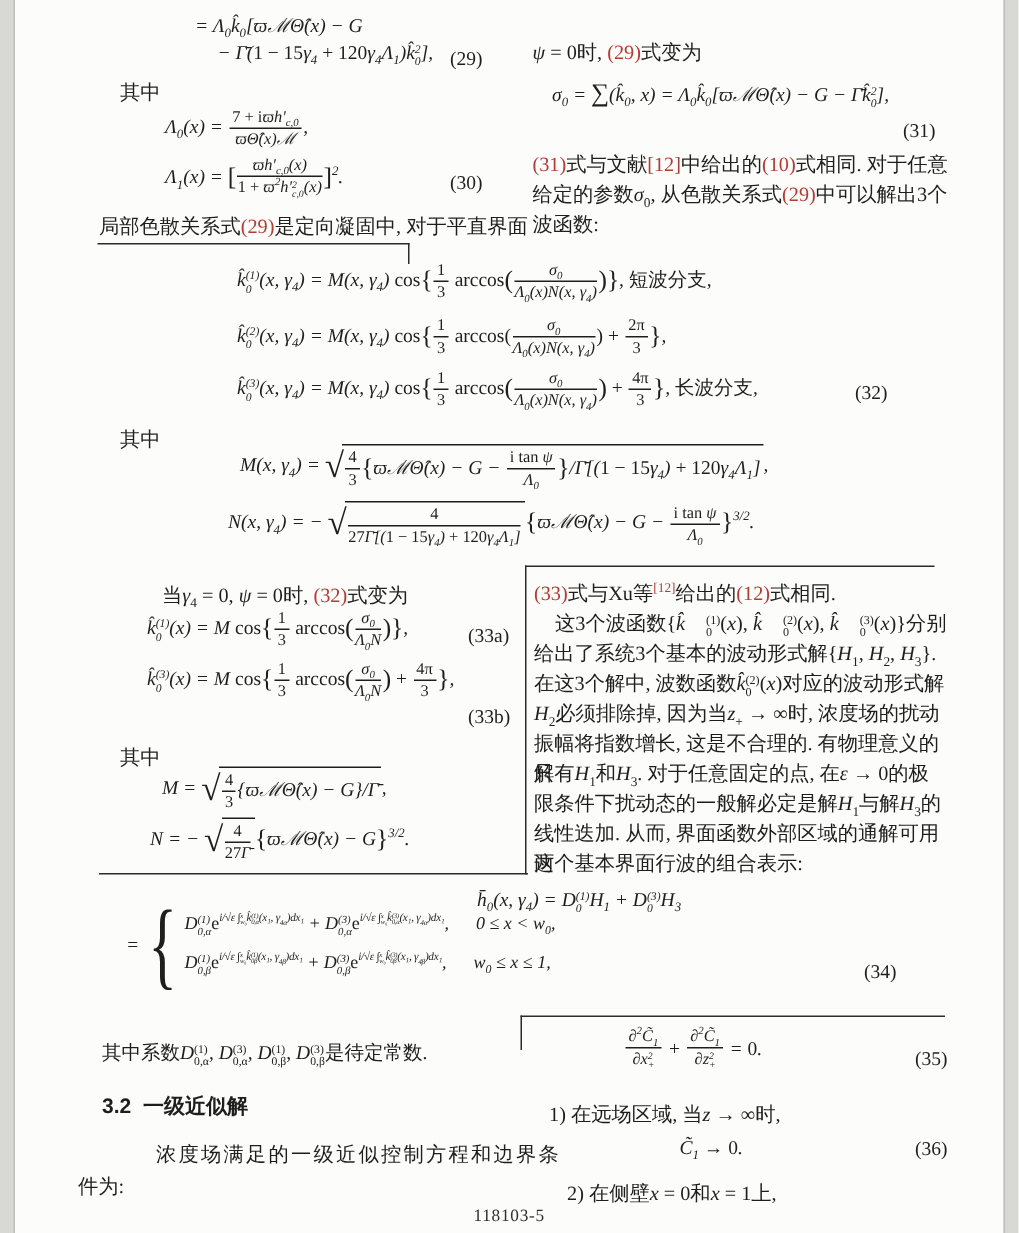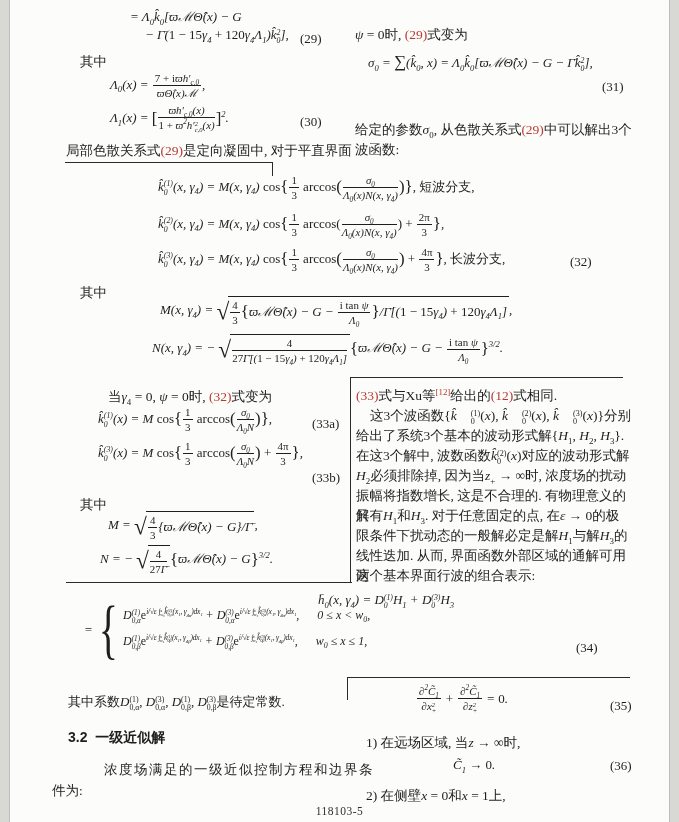--- a/index.html
+++ b/index.html
@@ -52,20 +52,21 @@
   <div class="abs math" style="left:110px;top:104px;">Λ<sub>1</sub>(x) = <mbr>[</mbr><mfr><mn>ϖh′<sub>c,0</sub>(x)</mn><md><mr>1 + </mr>ϖ<sup>2</sup>h′<mss><mt>2</mt><mb>c,0</mb></mss>(x)</md></mfr><mbr>]</mbr><sup>2</sup>.</div>
   <div class="abs enum" style="left:300px;top:114px;">(30)</div>
   <div class="abs zh" style="left:66px;top:141px;width:286px;">局部色散关系式<mref>(29)</mref>是定向凝固中, 对于平直界面</div>
 
   <div class="rule" style="left:65px;top:162px;width:208px;height:1.4px;"></div>
   <div class="rule" style="left:272px;top:162px;width:1.4px;height:14px;"></div>
 
   <div class="abs zh" style="left:355px;top:25px;width:280px;"><i>ψ</i> = 0时, <mref>(29)</mref>式变为</div>
   <div class="abs math" style="left:368px;top:52px;font-size:13px;">σ<sub>0</sub> = <msum>∑</msum>(k̂<sub>0</sub>, x) = Λ<sub>0</sub>k̂<sub>0</sub>[ϖℳΘ̂(x) − G − Γ̄k̂<mss><mt>2</mt><mb>0</mb></mss>],</div>
   <div class="abs enum" style="left:602px;top:79px;">(31)</div>
+  <div class="abs zh" style="left:355px;top:100px;width:282px;"><mref>(31)</mref>式与文献<mref>[12]</mref>中给出的<mref>(10)</mref>式相同. 对于任意</div>
   <div class="abs zh" style="left:355px;top:120px;width:282px;">给定的参数<i>σ</i><sub>0</sub>, 从色散关系式<mref>(29)</mref>中可以解出3个</div>
   <div class="abs zh" style="left:355px;top:140px;width:282px;">波函数:</div>
 
   <div class="abs math" style="left:158px;top:174px;">k̂<mss><mt>(1)</mt><mb>0</mb></mss>(x, γ<sub>4</sub>) = M(x, γ<sub>4</sub>)<mr> cos</mr><mbr>{</mbr><mfr><mn><mr>1</mr></mn><md><mr>3</mr></md></mfr><mr> arccos</mr><mbr>(</mbr><mfr><mn>σ<sub>0</sub></mn><md>Λ<sub>0</sub>(x)N(x, γ<sub>4</sub>)</md></mfr><mbr>)</mbr><mbr>}</mbr>,<mr> 短波分支,</mr></div>
   <div class="abs math" style="left:158px;top:211px;">k̂<mss><mt>(2)</mt><mb>0</mb></mss>(x, γ<sub>4</sub>) = M(x, γ<sub>4</sub>)<mr> cos</mr><mbr>{</mbr><mfr><mn><mr>1</mr></mn><md><mr>3</mr></md></mfr><mr> arccos(</mr><mfr><mn>σ<sub>0</sub></mn><md>Λ<sub>0</sub>(x)N(x, γ<sub>4</sub>)</md></mfr><mr>) + </mr><mfr><mn><mr>2π</mr></mn><md><mr>3</mr></md></mfr><mbr>}</mbr>,</div>
   <div class="abs math" style="left:158px;top:246px;">k̂<mss><mt>(3)</mt><mb>0</mb></mss>(x, γ<sub>4</sub>) = M(x, γ<sub>4</sub>)<mr> cos</mr><mbr>{</mbr><mfr><mn><mr>1</mr></mn><md><mr>3</mr></md></mfr><mr> arccos</mr><mbr>(</mbr><mfr><mn>σ<sub>0</sub></mn><md>Λ<sub>0</sub>(x)N(x, γ<sub>4</sub>)</md></mfr><mbr>)</mbr><mr> + </mr><mfr><mn><mr>4π</mr></mn><md><mr>3</mr></md></mfr><mbr>}</mbr>,<mr> 长波分支,</mr></div>
   <div class="abs enum" style="left:570px;top:254px;">(32)</div>
   <div class="abs zh" style="left:80px;top:283px;">其中</div>
   <div class="abs math" style="left:160px;top:296px;">M(x, γ<sub>4</sub>) = <mrad>√</mrad><mov><mfr><mn><mr>4</mr></mn><md><mr>3</mr></md></mfr><mbr>{</mbr>ϖℳΘ̂(x) − G − <mfr><mn><mr>i tan </mr>ψ</mn><md>Λ<sub>0</sub></md></mfr><mbr>}</mbr>/Γ̄[(<mr>1 − 15</mr>γ<sub>4</sub>) <mr>+ 120</mr>γ<sub>4</sub>Λ<sub>1</sub>]</mov>,</div>
   <div class="abs math" style="left:152px;top:334px;">N(x, γ<sub>4</sub>) = − <mrad>√</mrad><mov><mfr><mn><mr>4</mr></mn><md><mr>27</mr>Γ̄[(<mr>1 − 15</mr>γ<sub>4</sub>) <mr>+ 120</mr>γ<sub>4</sub>Λ<sub>1</sub>]</md></mfr></mov><mbr>{</mbr>ϖℳΘ̂(x) − G − <mfr><mn><mr>i tan </mr>ψ</mn><md>Λ<sub>0</sub></md></mfr><mbr>}</mbr><sup>3/2</sup>.</div>
@@ -113,17 +114,17 @@
   <div class="abs zh" style="left:52px;top:781px;">件为:</div>
 
   <div class="rule" style="left:347px;top:677px;width:283px;height:1.4px;"></div>
   <div class="rule" style="left:347px;top:677px;width:1.4px;height:23px;"></div>
 
   <div class="abs math" style="left:416px;top:685px;"><mfr><mn>∂<sup>2</sup>C̃<sub>1</sub></mn><md>∂x<mss><mt>2</mt><mb>+</mb></mss></md></mfr> + <mfr><mn>∂<sup>2</sup>C̃<sub>1</sub></mn><md>∂z<mss><mt>2</mt><mb>+</mb></mss></md></mfr> = <mr>0</mr>.</div>
   <div class="abs enum" style="left:610px;top:698px;">(35)</div>
   <div class="abs zh" style="left:366px;top:733px;width:270px;">1) 在远场区域, 当<i>z</i> → ∞时,</div>
   <div class="abs math" style="left:453px;top:757px;">C̃<sub>1</sub> → <mr>0</mr>.</div>
   <div class="abs enum" style="left:610px;top:758px;">(36)</div>
-  <div class="abs zh" style="left:366px;top:786px;width:270px;">2) 在侧壁<i>x</i> = 0和<i>x</i> = 1上,</div>
+  <div class="abs zh" style="left:378px;top:786px;width:270px;">2) 在侧壁<i>x</i> = 0和<i>x</i> = 1上,</div>
 
   <div class="abs footer" style="left:0;right:0;top:805px;">118103-5</div>
 
 </div>
 
 </body></html>

